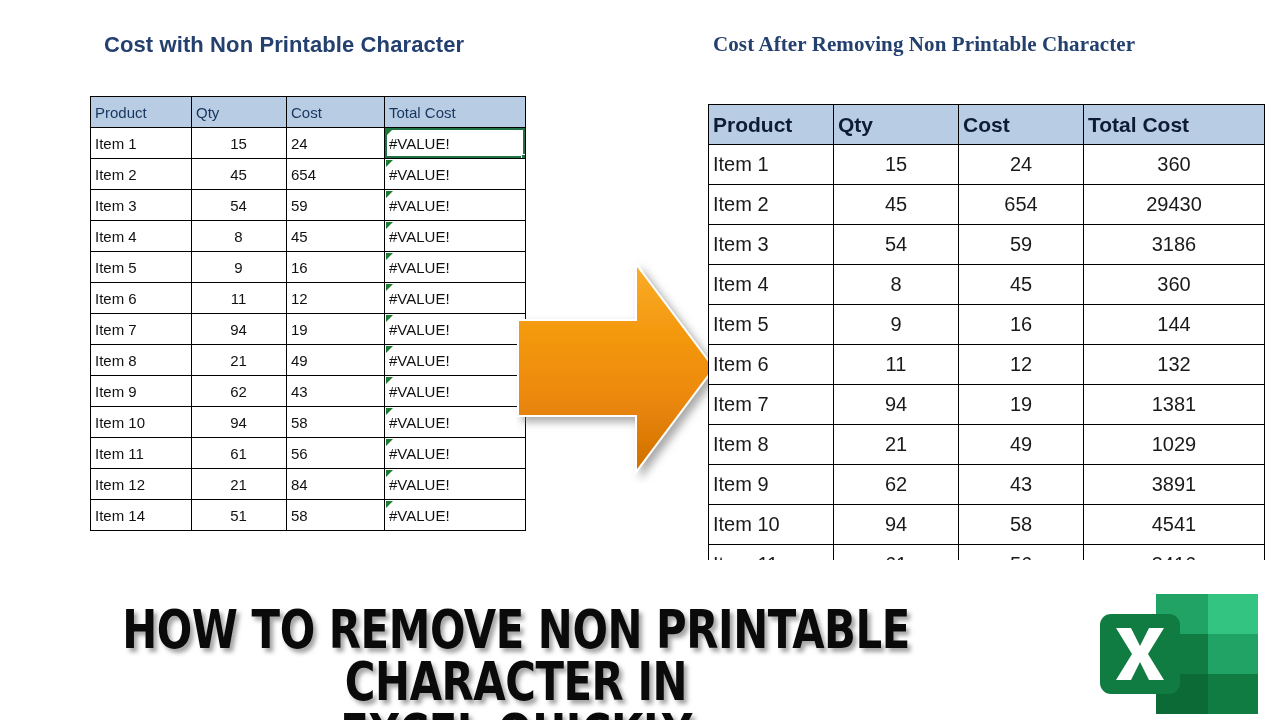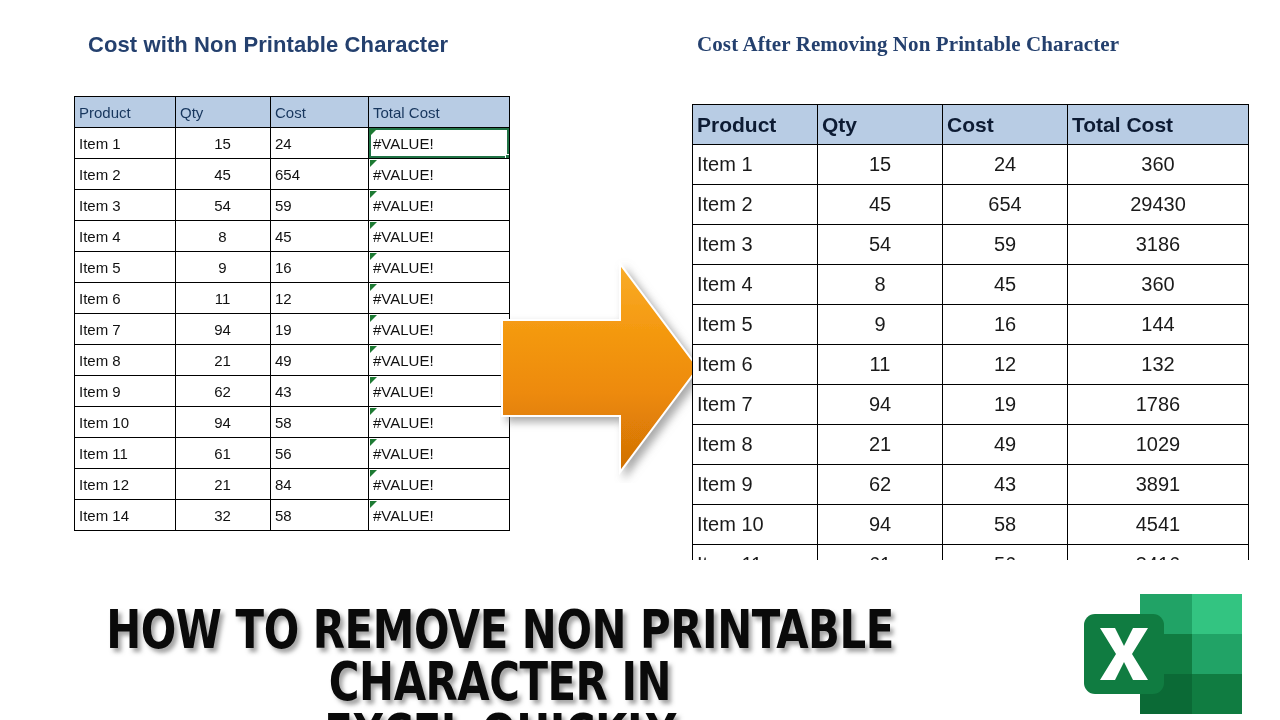--- a/index.html
+++ b/index.html
@@ -1,20 +1,20 @@
 <!DOCTYPE html>
 <html><head>
 <meta charset="utf-8">
 <style>
   html,body{margin:0;padding:0;}
   body{
     width:1280px;height:720px;background:#ffffff;overflow:hidden;position:relative;
     font-family:"Liberation Sans", sans-serif;
   }
-  .stage{position:absolute;left:0;top:0;width:1148px;height:720px;}
+  .stage{position:absolute;left:16px;top:0;width:1148px;height:720px;}
 
   
   .panel-title{
     position:absolute;font-weight:bold;color:#24406e;white-space:nowrap;
     letter-spacing:.1px;
   }
   #title-left{left:88px;top:32px;font-size:22px;}
   #title-right{left:697px;top:32px;font-size:21px;font-family:Liberation Serif, serif;}
 
   
@@ -158,21 +158,21 @@
           <td class="c errflag">#VALUE!</td>
         </tr>
         <tr>
           <td class="l">Item 12</td>
           <td class="r num">21</td>
           <td class="l">84</td>
           <td class="c errflag">#VALUE!</td>
         </tr>
         <tr>
           <td class="l">Item 14</td>
-          <td class="r num">32</td>
+          <td class="r num">51</td>
           <td class="l">58</td>
           <td class="c errflag">#VALUE!</td>
         </tr>
       </tbody>
   </table>
 
   <svg id="arrow" viewBox="0 0 205 225">
     <defs>
       <linearGradient id="ag" x1="0" y1="0" x2="0" y2="1">
         <stop offset="0%" stop-color="#f9ad2a"></stop>
@@ -237,21 +237,21 @@
           <tr>
             <td class="l">Item 6</td>
             <td class="r">11</td>
             <td class="r">12</td>
             <td class="r">132</td>
           </tr>
           <tr>
             <td class="l">Item 7</td>
             <td class="r">94</td>
             <td class="r">19</td>
-            <td class="r">1786</td>
+            <td class="r">1381</td>
           </tr>
           <tr>
             <td class="l">Item 8</td>
             <td class="r">21</td>
             <td class="r">49</td>
             <td class="r">1029</td>
           </tr>
           <tr>
             <td class="l">Item 9</td>
             <td class="r">62</td>

